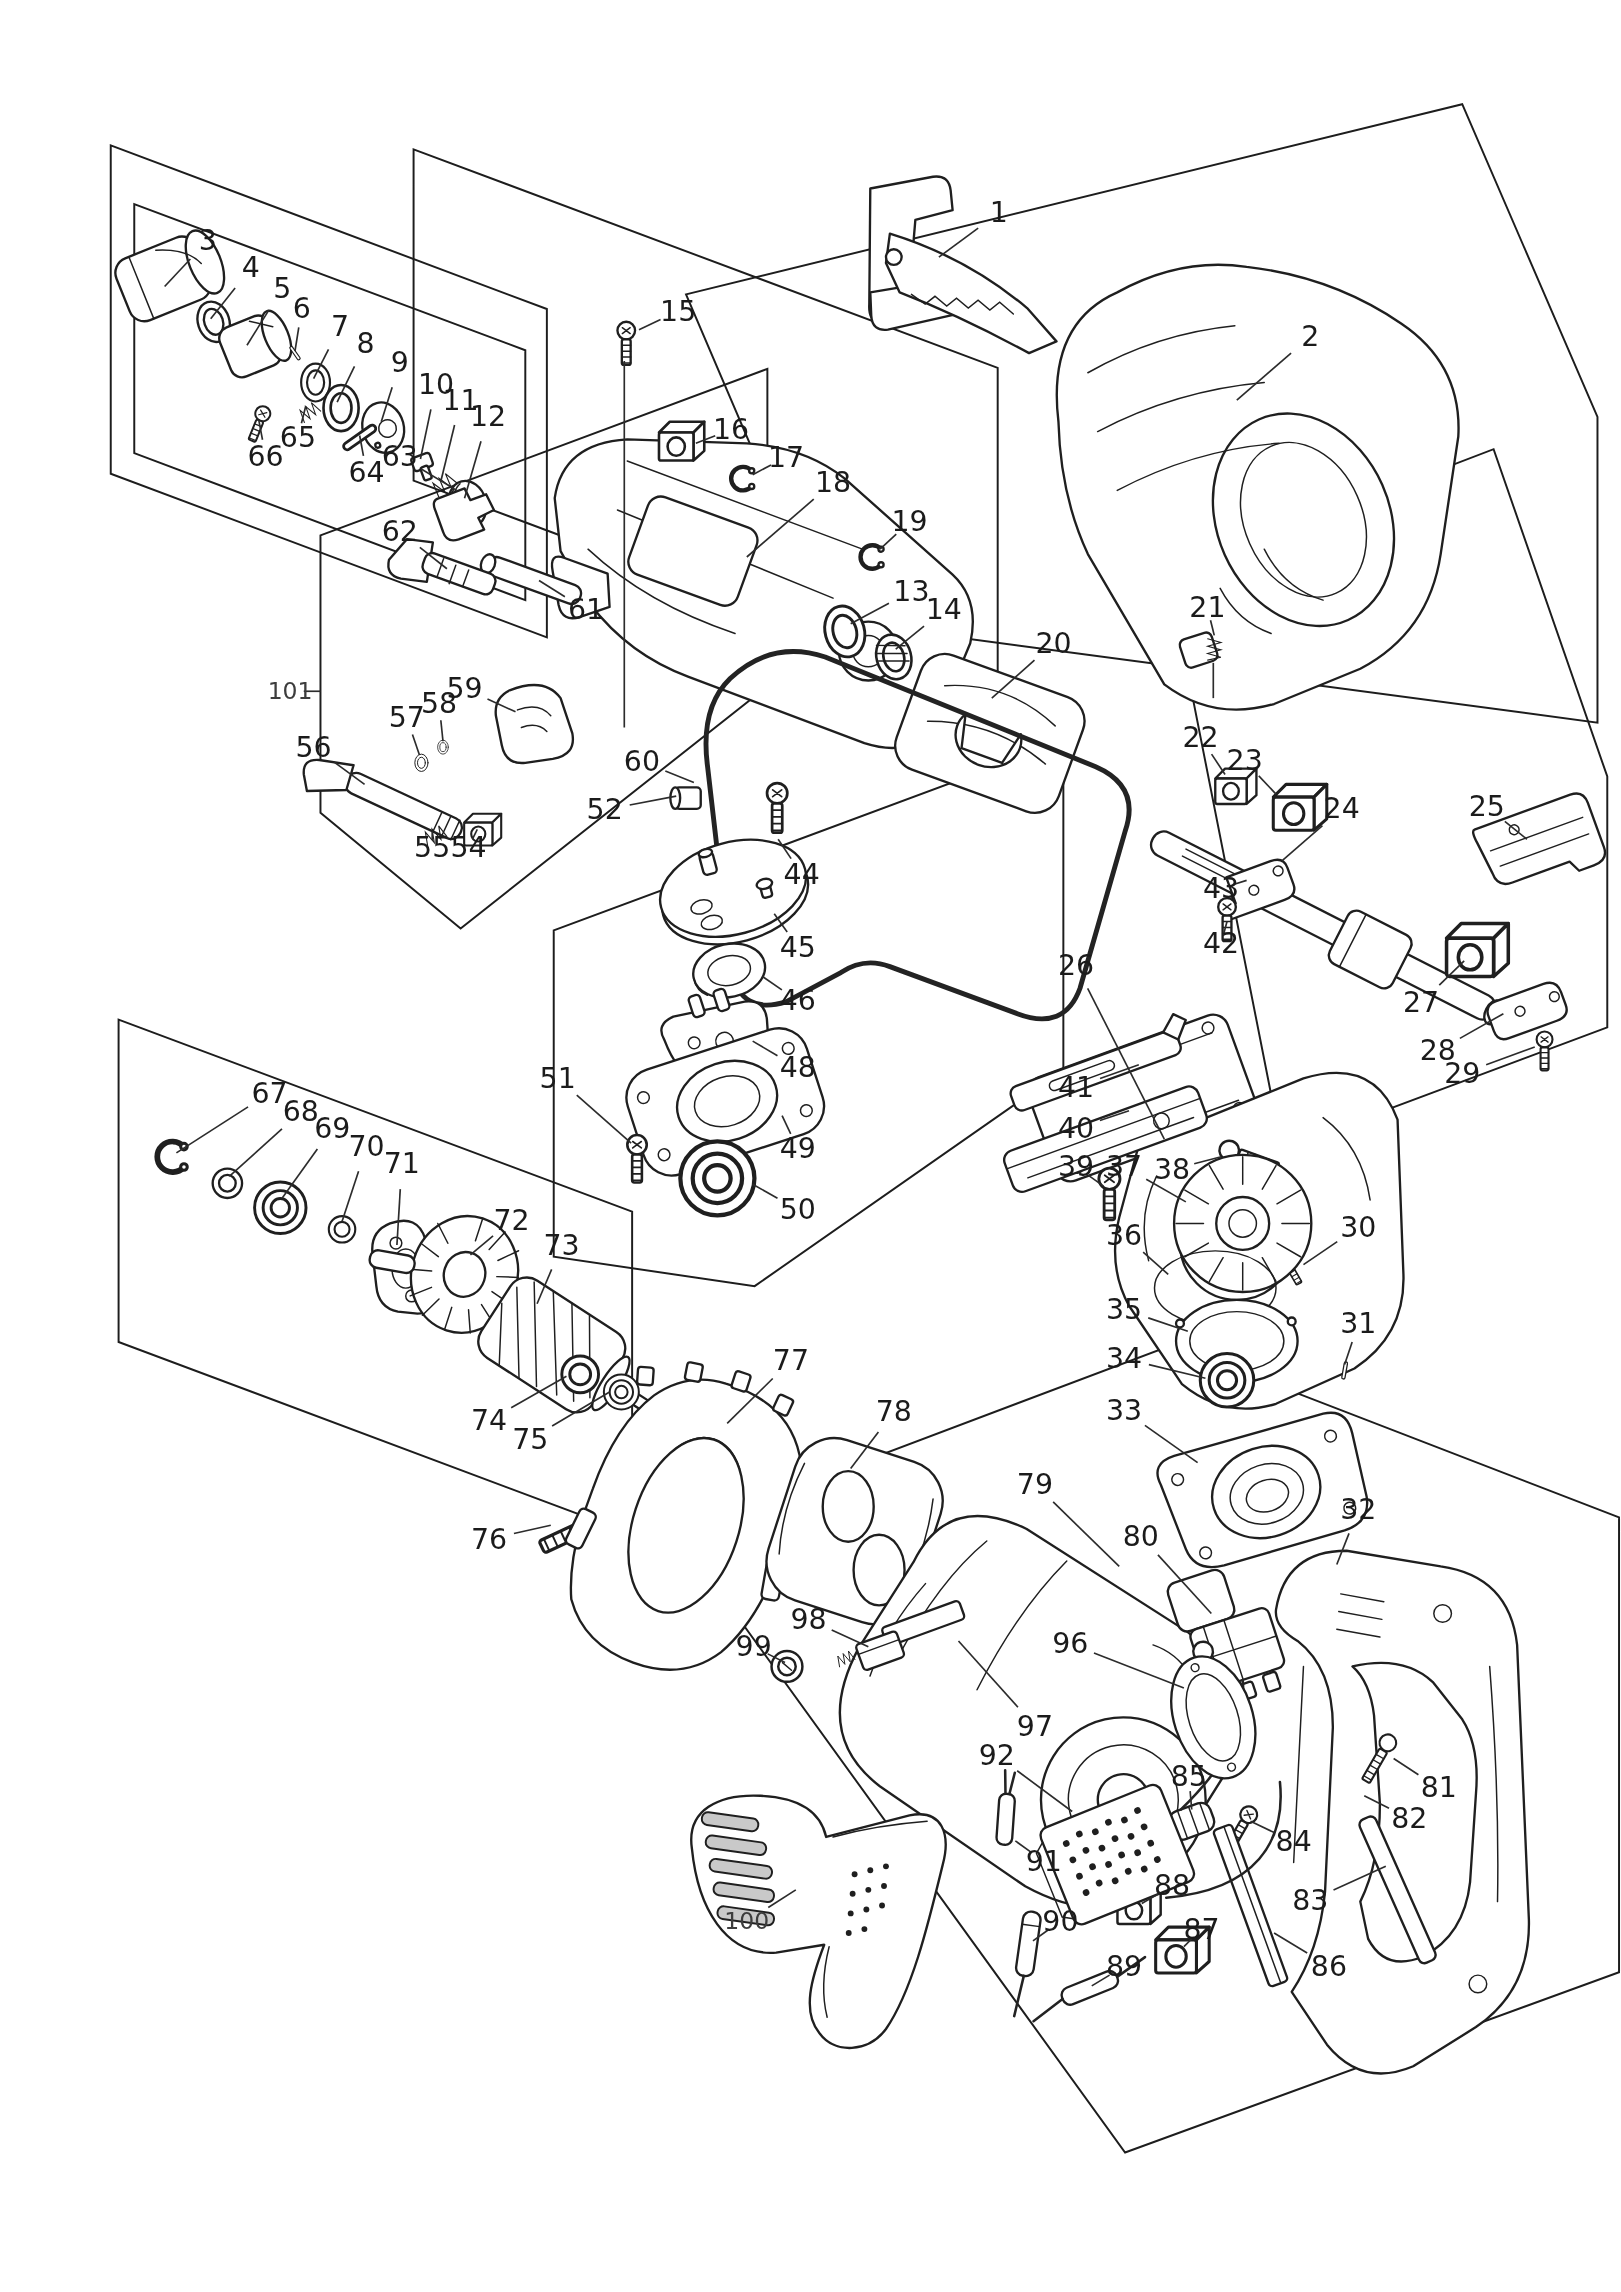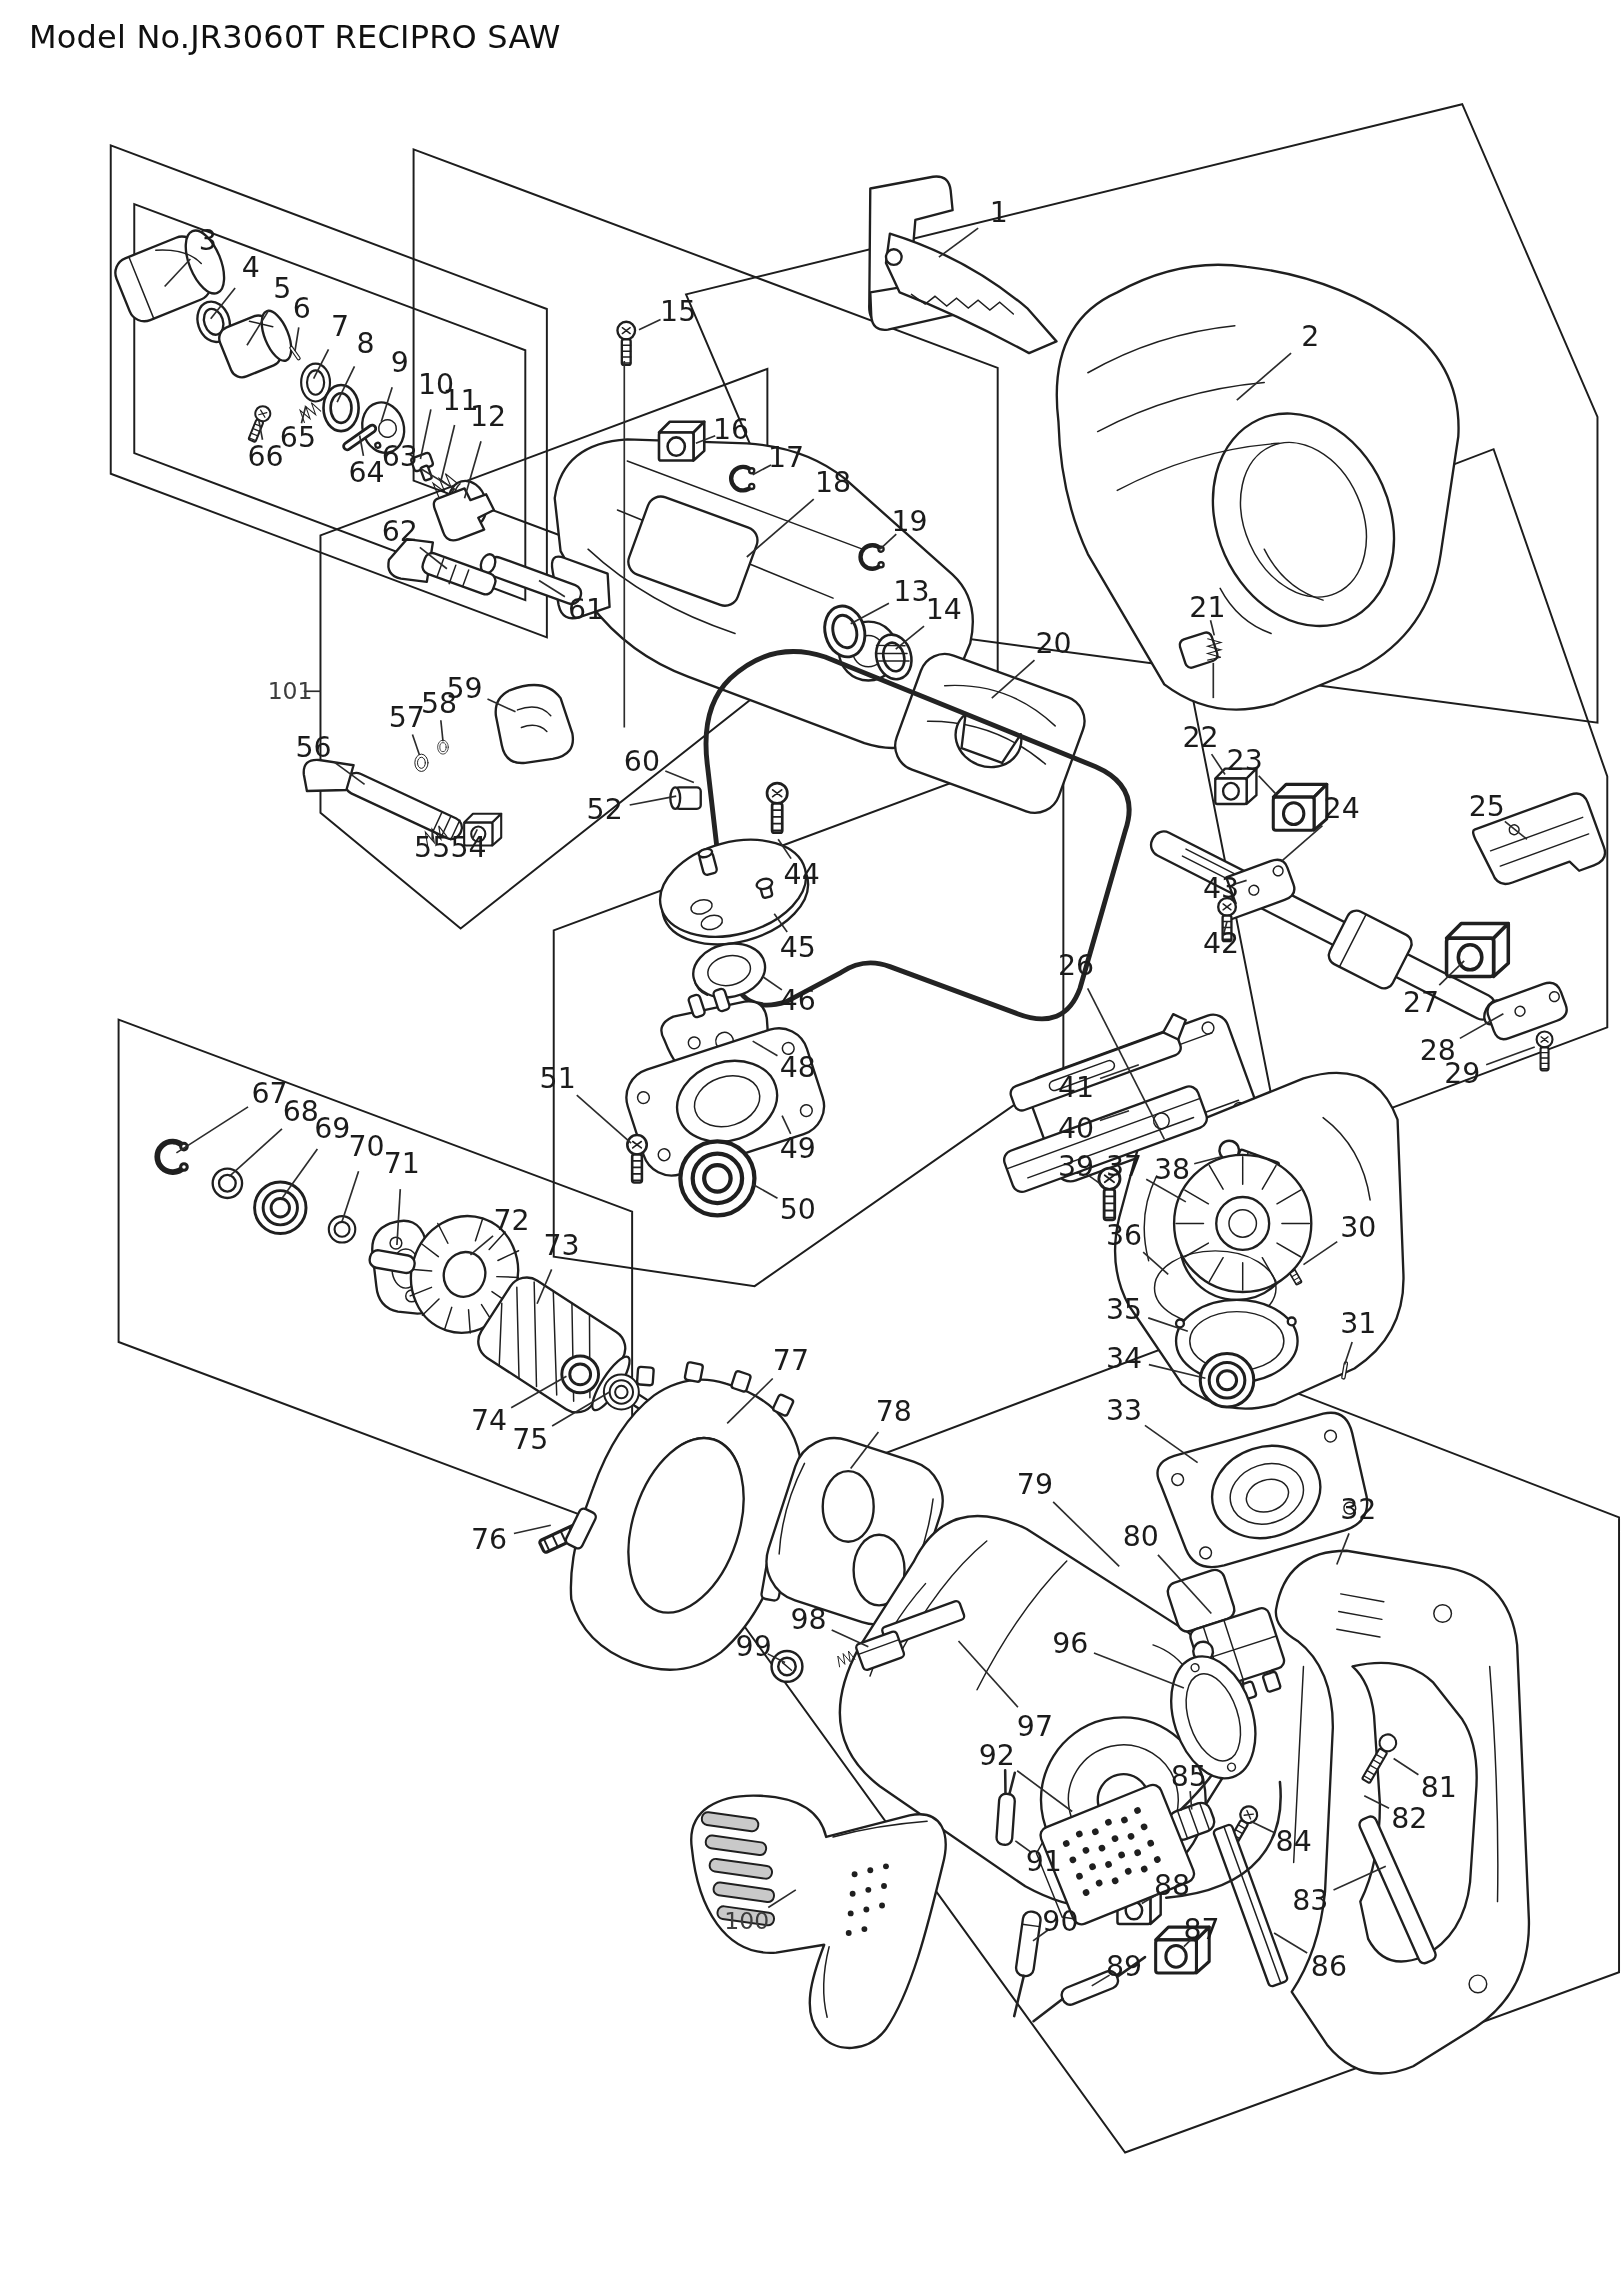--- a/index.html
+++ b/index.html
@@ -14,21 +14,20 @@
   .gasket{stroke:#232323;stroke-width:5;fill:none;stroke-linejoin:round;}
   .wire{stroke:#232323;stroke-width:2.6;fill:none;stroke-linecap:round;}
   .lead{stroke:#2c2c2c;stroke-width:1.7;}
   .lbl{font-family:"DejaVu Sans",sans-serif;font-size:29px;font-weight:500;fill:#1b1b1b;}
   .lbl-minor{font-size:24px;font-weight:400;fill:#3d3d3d;}
 </style>
 </head>
 <body>
 
 <div id="stage">
-  <div id="title">Model No.JR3060T RECIPRO SAW</div>
 
   <svg id="art" width="1621" height="2293" viewBox="0 0 1654 2339">
 
     <defs>
       <g id="g-screw">
         <circle cx="0" cy="-13" r="9"></circle>
         <path d="M-4,-16 L4,-10 M-4,-10 L4,-16" class="part-thin"></path>
         <rect x="-4.5" y="-4" width="9" height="26" rx="2"></rect>
         <path class="part-thin" d="M-4.5,2 h9 M-4.5,8 h9 M-4.5,14 h9 M-4.5,20 h9"></path>
       </g>

